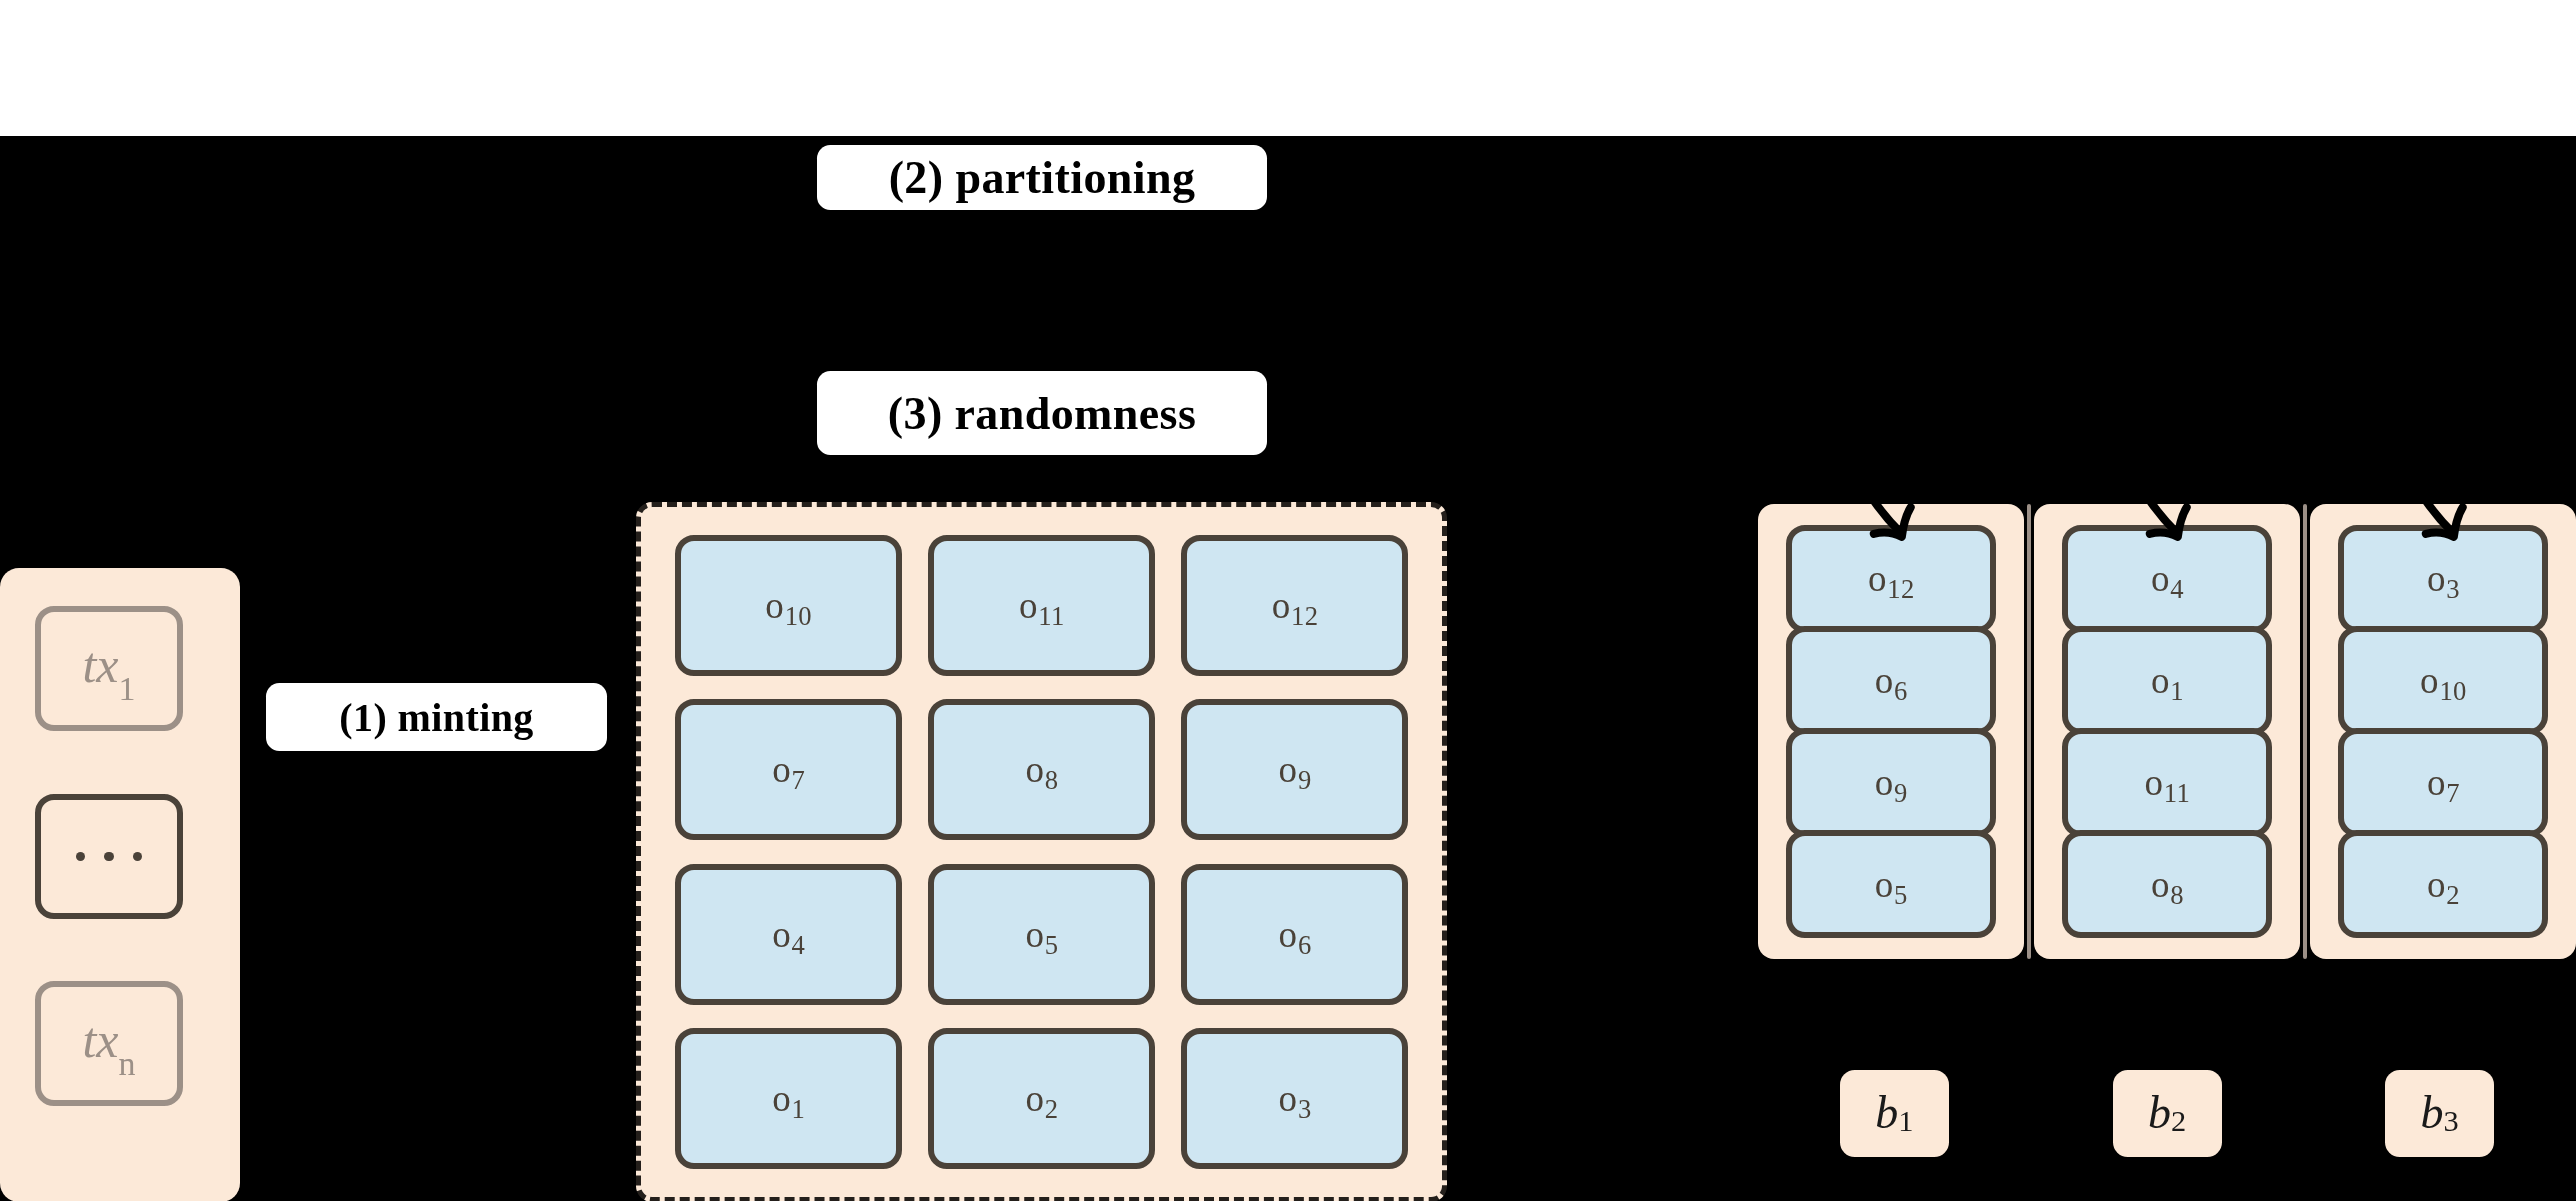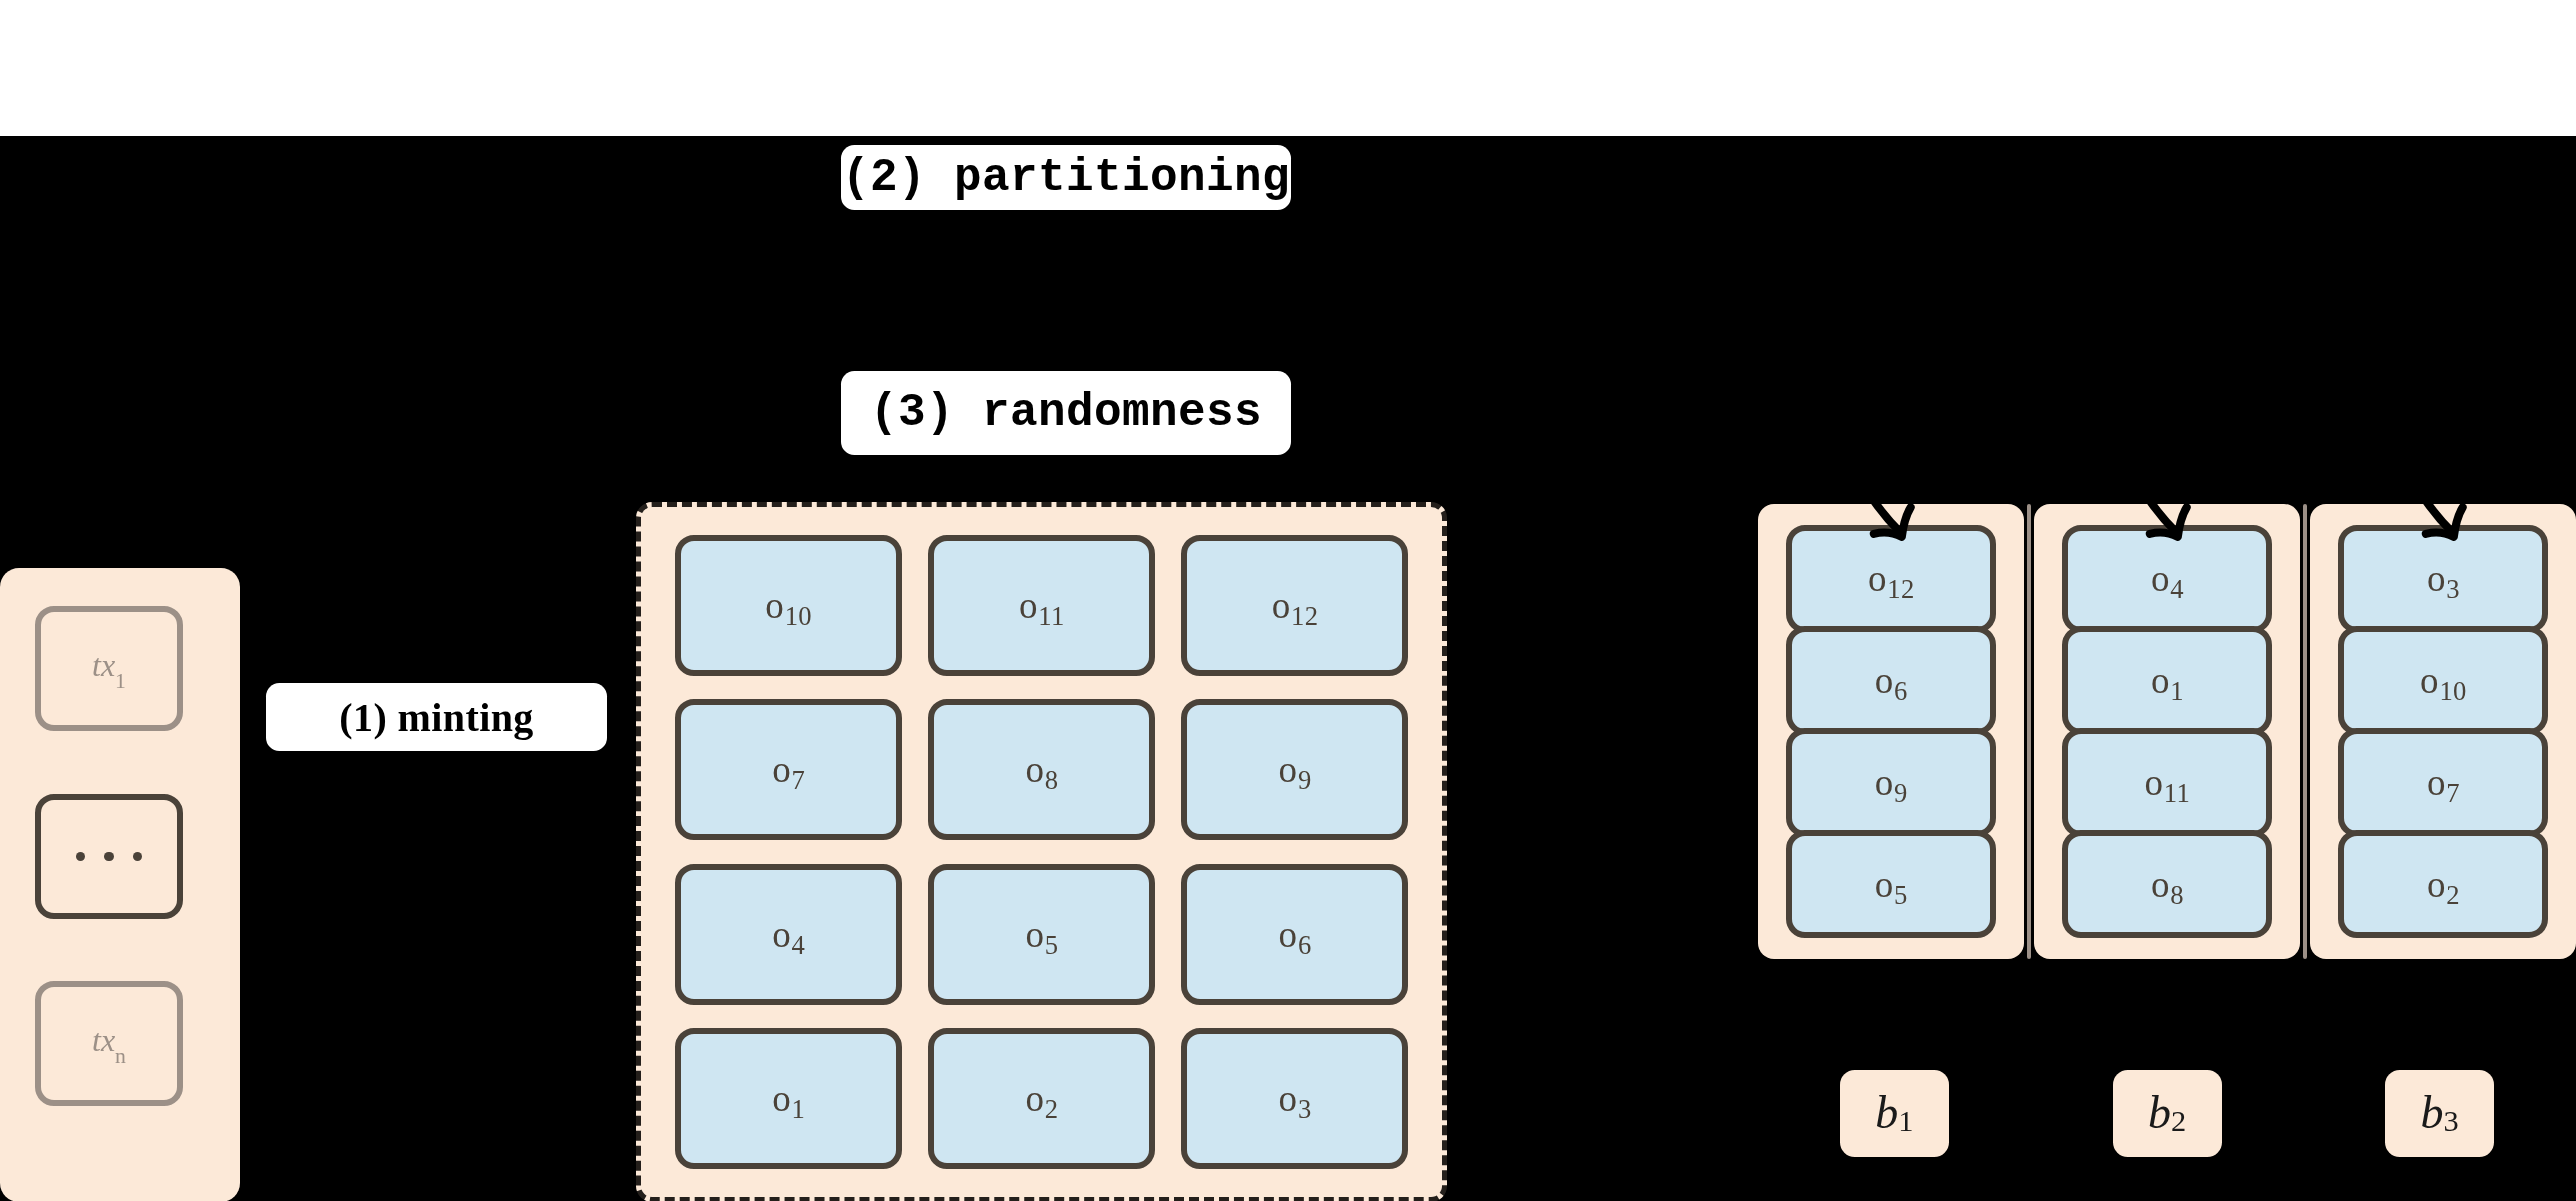--- a/index.html
+++ b/index.html
@@ -39,23 +39,22 @@
     border-radius: 13.3px;
     display: flex;
     align-items: center;
     justify-content: center;
     white-space: nowrap;
     font-weight: bold;
     letter-spacing: 0.4px;
     z-index: 40;
   }
   .label-sans {
-    font-family: Liberation Mono, monospace;
+    font-family: Liberation Serif, serif;
     font-stretch: condensed;
-    margin-left: 24px;
   }
   .label-serif {
     font-family: "Liberation Serif", "DejaVu Serif", serif;
   }
 
   
 
   #tx-pool {
     position: absolute;
     left: 0px;
@@ -72,21 +71,21 @@
     width: 148px;
     height: 125px;
     background: #fce9d8;
     border-radius: 19px;
     display: flex;
     align-items: center;
     justify-content: center;
     box-sizing: border-box;
     font-family: "Liberation Serif", "DejaVu Serif", serif;
     font-style: italic;
-    font-size: 32px;
+    font-size: 50px;
   }
   .tx-box.faint {
     border: 6.6px solid #9c9087;
     color: #9c9087;
   }
   .tx-box.strong {
     border: 6.6px solid #4a4239;
     color: #4a4239;
   }
   #tx-1   { top: 38px; }

